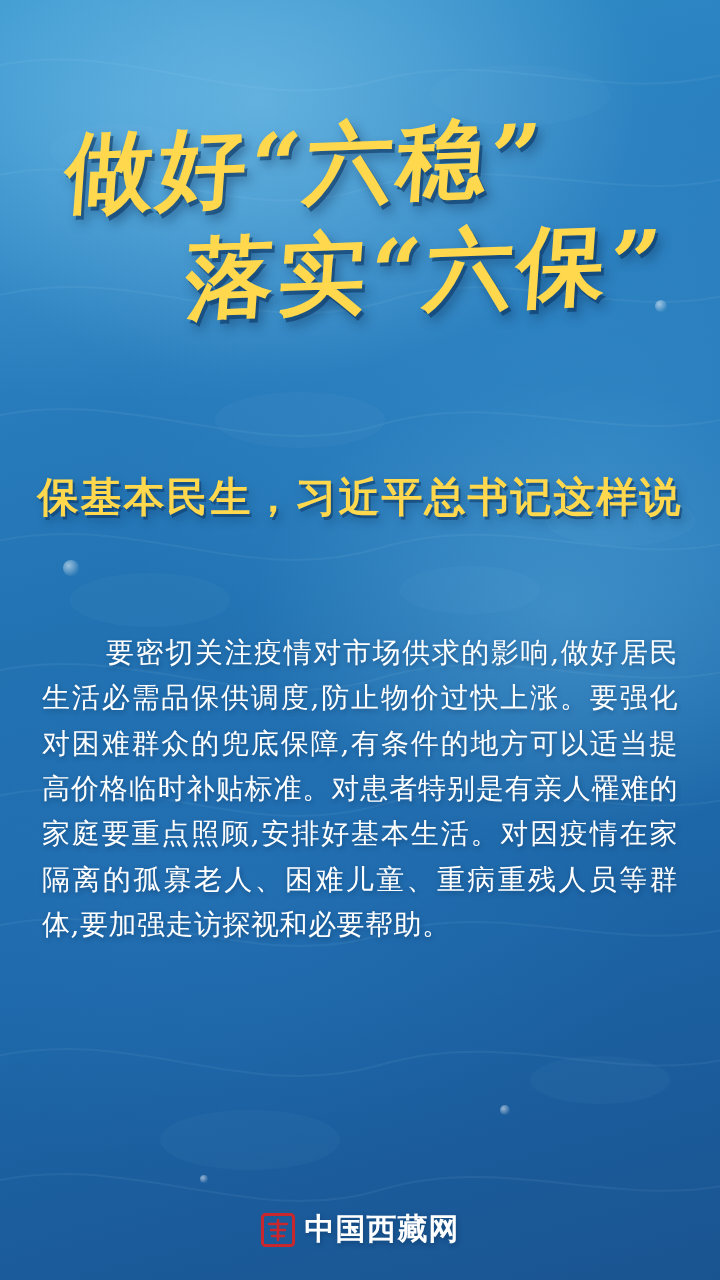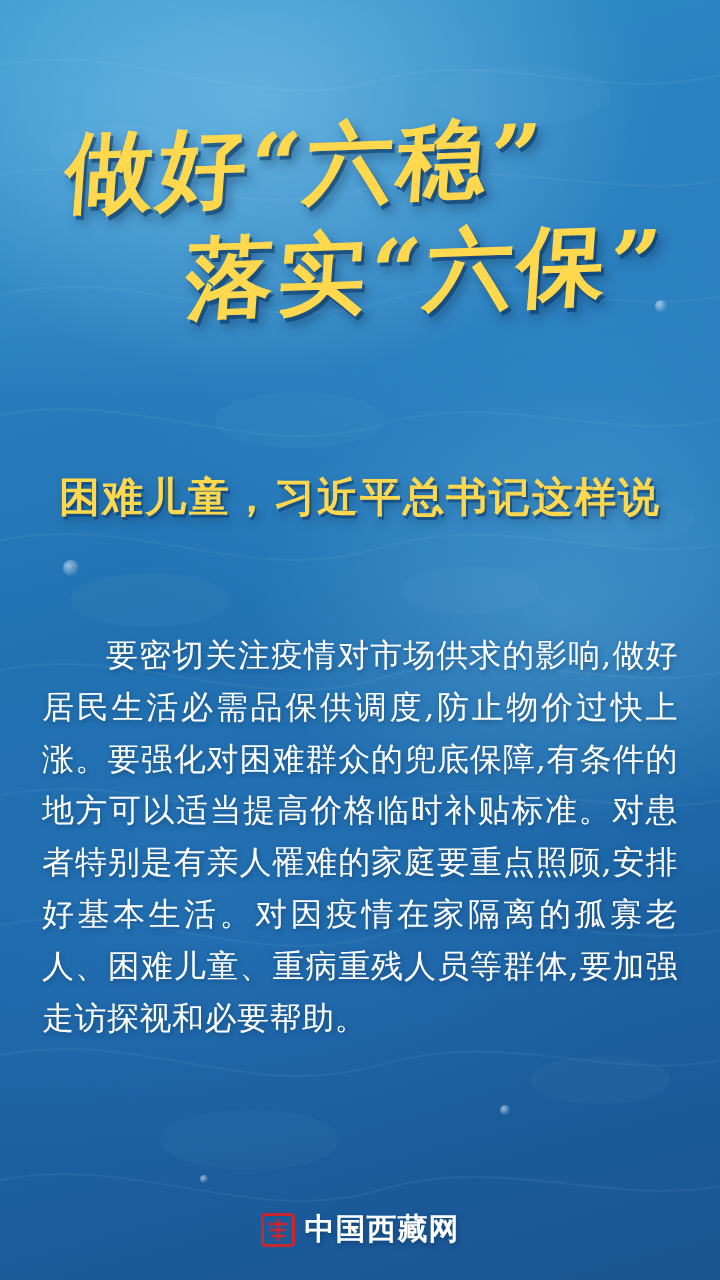--- a/index.html
+++ b/index.html
@@ -93,21 +93,21 @@
   }
 
   
   .quote {
     position: absolute;
     left: 42px;
     right: 42px;
     top: 630px;
     color: #ffffff;
     font-family: "DejaVu Serif", serif;
-    font-size: 32px;
+    font-size: 28px;
     line-height: 1.62;
     letter-spacing: 0.5px;
     text-indent: 64px;
     text-align: justify;
     text-shadow: 1px 2px 5px rgba(8,45,85,0.45);
   }
 
   
   .attribution {
     position: absolute;
@@ -184,21 +184,21 @@
   <div class="bokeh" style="left:63px; top:560px; width:16px; height:16px;"></div>
   <div class="bokeh" style="left:655px; top:300px; width:12px; height:12px;"></div>
   <div class="bokeh" style="left:500px; top:1105px; width:10px; height:10px;"></div>
   <div class="bokeh" style="left:200px; top:1175px; width:8px; height:8px;"></div>
 
   <div class="headline">
     <div class="hl-line hl-1">做好“六稳”</div>
     <div class="hl-line hl-2">落实“六保”</div>
   </div>
 
-  <div class="subtitle">困难儿童，习近平总书记这样说</div>
+  <div class="subtitle">保基本民生，习近平总书记这样说</div>
 
   <div class="quote">要密切关注疫情对市场供求的影响,做好居民生活必需品保供调度,防止物价过快上涨。要强化对困难群众的兜底保障,有条件的地方可以适当提高价格临时补贴标准。对患者特别是有亲人罹难的家庭要重点照顾,安排好基本生活。对因疫情在家隔离的孤寡老人、困难儿童、重病重残人员等群体,要加强走访探视和必要帮助。</div>
 
 
   <div class="footer">
     <svg class="logo-mark" viewBox="0 0 34 34">
       <rect x="1.5" y="1.5" width="31" height="31" rx="3" fill="none" stroke="#c8282d" stroke-width="3"></rect>
       <path d="M8 11 h18 M17 7 v20 M10 17 h14 M11 23 h12" stroke="#c8282d" stroke-width="2.6" fill="none" stroke-linecap="round"></path>
     </svg>
     <span class="logo-text">中国西藏网</span>

